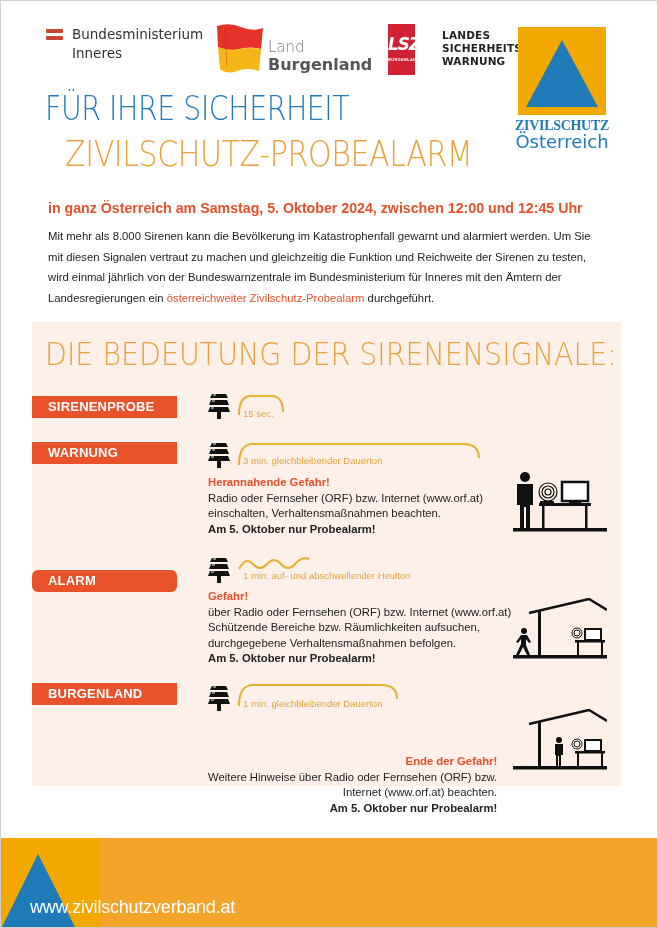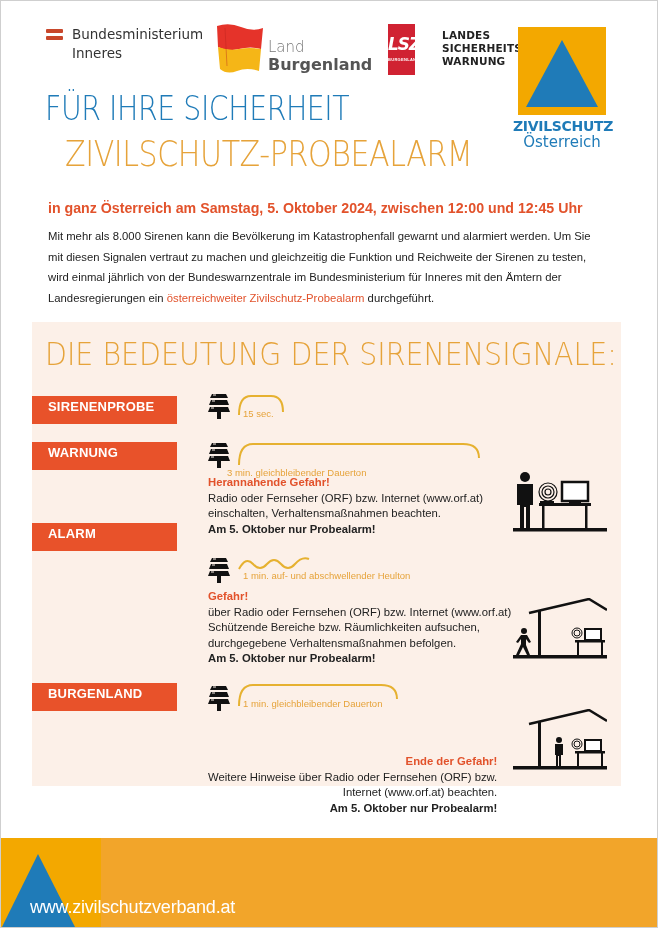--- a/index.html
+++ b/index.html
@@ -14,34 +14,34 @@
   .bgld-flag { left: 214px; top: 21px; width: 50px; height: 51px; }
   .bgld-text { left: 267px; top: 38px; font-family: "DejaVu Sans", sans-serif; color: #555; line-height: 17px; }
   .bgld-text .l1 { font-size: 15px; font-weight: 200; color: #777; }
   .bgld-text .l2 { font-size: 16px; font-weight: bold; color: #555; }
   .lsz-box { left: 387px; top: 23px; width: 27px; height: 51px; background: #d02232; color: #fff; text-align: center; }
   .lsz-box .big { font-family: "DejaVu Sans", sans-serif; font-weight: bold; font-size: 17px; letter-spacing: -1px; margin-top: 11px; line-height: 18px; font-style: italic; }
   .lsz-box .small { font-size: 4px; font-weight: bold; margin-top: 4px; letter-spacing: 0.3px; }
   .lsz-text { left: 441px; top: 28px; font-family: "DejaVu Sans", sans-serif; font-weight: bold; font-size: 10.5px; color: #222; line-height: 13px; letter-spacing: 0.2px; }
   .zs-logo { left: 517px; top: 26px; width: 88px; height: 88px; background: #f3a800; }
   .zs-name { left: 512px; top: 117px; width: 98px; text-align: center; font-family: "DejaVu Sans", sans-serif; color: #1f7bb8; line-height: 16px; }
-  .zs-name .n1 { font-weight: bold; font-size: 14px; letter-spacing: -0.3px; }
-  .zs-name .n2 { font-size: 15px; }
+  .zs-name .n1 { font-weight: bold; font-size: 14px; letter-spacing: -0.3px; font-family: Liberation Serif, serif; }
+  .zs-name .n2 { font-size: 18px; }
 
   .title1 { left: 44px; top: 88px; font-family: "DejaVu Sans", sans-serif; font-weight: 200; font-size: 33px; color: #1f7bb8; letter-spacing: -0.5px; transform: scaleX(0.86); transform-origin: left top; white-space: nowrap; }
   .title2 { left: 64px; top: 133px; font-family: "DejaVu Sans", sans-serif; font-weight: 200; font-size: 35px; color: #e6a33a; letter-spacing: -0.5px; transform: scaleX(0.86); transform-origin: left top; white-space: nowrap; }
 
   .date-line { left: 47px; top: 199px; font-weight: bold; font-size: 14.2px; color: #e2522b; white-space: nowrap; }
   .intro { left: 47px; top: 225px; width: 560px; font-size: 11.3px; color: #222; line-height: 20.5px; }
   .intro .hl { color: #e2522b; }
 
   .panel { left: 31px; top: 321px; width: 589px; height: 464px; background: #fcf0e8; }
   .panel-title { left: 44px; top: 334px; font-family: "DejaVu Sans", sans-serif; font-weight: 200; font-size: 32px; color: #e6a33a; letter-spacing: 0; transform: scaleX(0.89); transform-origin: left top; white-space: nowrap; }
 
-  .sig-label { left: 31px; width: 145px; height: 28px; background: #e8522a; color: #fff; font-weight: bold; font-size: 13px; line-height: 22px; padding-left: 16px; box-sizing: border-box; letter-spacing: 0.2px; }
+  .sig-label { left: 31px; width: 145px; height: 22px; background: #e8522a; color: #fff; font-weight: bold; font-size: 13px; line-height: 22px; padding-left: 16px; box-sizing: border-box; letter-spacing: 0.2px; }
   .siren { width: 22px; height: 28px; }
   .tone-cap { font-size: 9.5px; color: #e6a33a; white-space: nowrap; }
   .desc { left: 207px; font-size: 11.3px; color: #222; line-height: 15.5px; }
   .desc .head { color: #e2522b; font-weight: bold; }
   .desc .foot { font-weight: bold; }
 
   .footer { left: 0; top: 837px; width: 658px; height: 91px; background: #f2a52a; }
   .footer-sq { left: 0; top: 837px; width: 100px; height: 91px; background: #f3a800; }
   .footer-url { left: 29px; top: 896px; font-size: 18px; color: #ffffff; white-space: nowrap; letter-spacing: -0.2px; }
 </style>
@@ -112,21 +112,21 @@
 
   <div class="abs sig-label" style="top:441px;">WARNUNG</div>
   <svg class="abs siren" style="left:207px; top:440px;" viewBox="0 0 22 28">
     <path d="M4 2 L18 2 L20 6 L2 6 Z M3 8 L19 8 L21 13 L1 13 Z M2 15 L20 15 L22 20 L0 20 Z" fill="#111"></path>
     <rect x="9" y="20" width="4" height="7" fill="#111"></rect>
     <path d="M5 3 L8 3 M4 9 L7 9 M3 16 L6 16" stroke="#fcf0e8" stroke-width="1"></path>
   </svg>
   <svg class="abs" style="left:236px; top:441px;" width="244" height="24" viewBox="0 0 244 24">
     <path d="M2 23 Q2 2 16 2 L226 2 Q242 2 242 16" fill="none" stroke="#e6b130" stroke-width="2"></path>
   </svg>
-  <div class="abs tone-cap" style="left:226px; top:454px;margin-top:12px;">3 min. gleichbleibender Dauerton</div>
+  <div class="abs tone-cap" style="left:242px; top:454px;">3 min. gleichbleibender Dauerton</div>
   <div class="abs desc" style="top:474px;">
     <div class="head">Herannahende Gefahr!</div>
     <div>Radio oder Fernseher (ORF) bzw. Internet (www.orf.at)</div>
     <div>einschalten, Verhaltensmaßnahmen beachten.</div>
     <div class="foot">Am 5. Oktober nur Probealarm!</div>
   </div>
   <svg class="abs" style="left:512px; top:470px;" width="94" height="62" viewBox="0 0 94 62">
     <circle cx="12" cy="6" r="5" fill="#111"></circle>
     <path d="M4 13 L20 13 L20 34 L17 34 L17 58 L13 58 L13 36 L11 36 L11 58 L7 58 L7 34 L4 34 Z" fill="#111"></path>
     <g fill="none" stroke="#111" stroke-width="1.2">
@@ -136,21 +136,21 @@
     </g>
     <rect x="27" y="30" width="14" height="3" fill="#111"></rect>
     <rect x="49" y="11" width="26" height="19" fill="#fff" stroke="#111" stroke-width="2.5"></rect>
     <rect x="56" y="30" width="12" height="2" fill="#111"></rect>
     <rect x="26" y="32" width="52" height="3" fill="#111"></rect>
     <rect x="29" y="35" width="2.5" height="22" fill="#111"></rect>
     <rect x="72" y="35" width="2.5" height="22" fill="#111"></rect>
     <rect x="0" y="57" width="94" height="3.5" fill="#111"></rect>
   </svg>
 
-  <div class="abs sig-label" style="top:522px;">ALARM</div>
+  <div class="abs sig-label" style="top:569px;border-radius:6px;">ALARM</div>
   <svg class="abs siren" style="left:207px; top:555px;" viewBox="0 0 22 28">
     <path d="M4 2 L18 2 L20 6 L2 6 Z M3 8 L19 8 L21 13 L1 13 Z M2 15 L20 15 L22 20 L0 20 Z" fill="#111"></path>
     <rect x="9" y="20" width="4" height="7" fill="#111"></rect>
     <path d="M5 3 L8 3 M4 9 L7 9 M3 16 L6 16" stroke="#fcf0e8" stroke-width="1"></path>
   </svg>
   <svg class="abs" style="left:236px; top:553px;" width="76" height="20" viewBox="0 0 76 20">
     <path d="M2 15 Q9 2 16 10 T30 10 T44 10 T58 10 T72 5" fill="none" stroke="#e6b130" stroke-width="2"></path>
   </svg>
   <div class="abs tone-cap" style="left:242px; top:569px;">1 min. auf- und abschwellender Heulton</div>
   <div class="abs desc" style="top:588px;">

